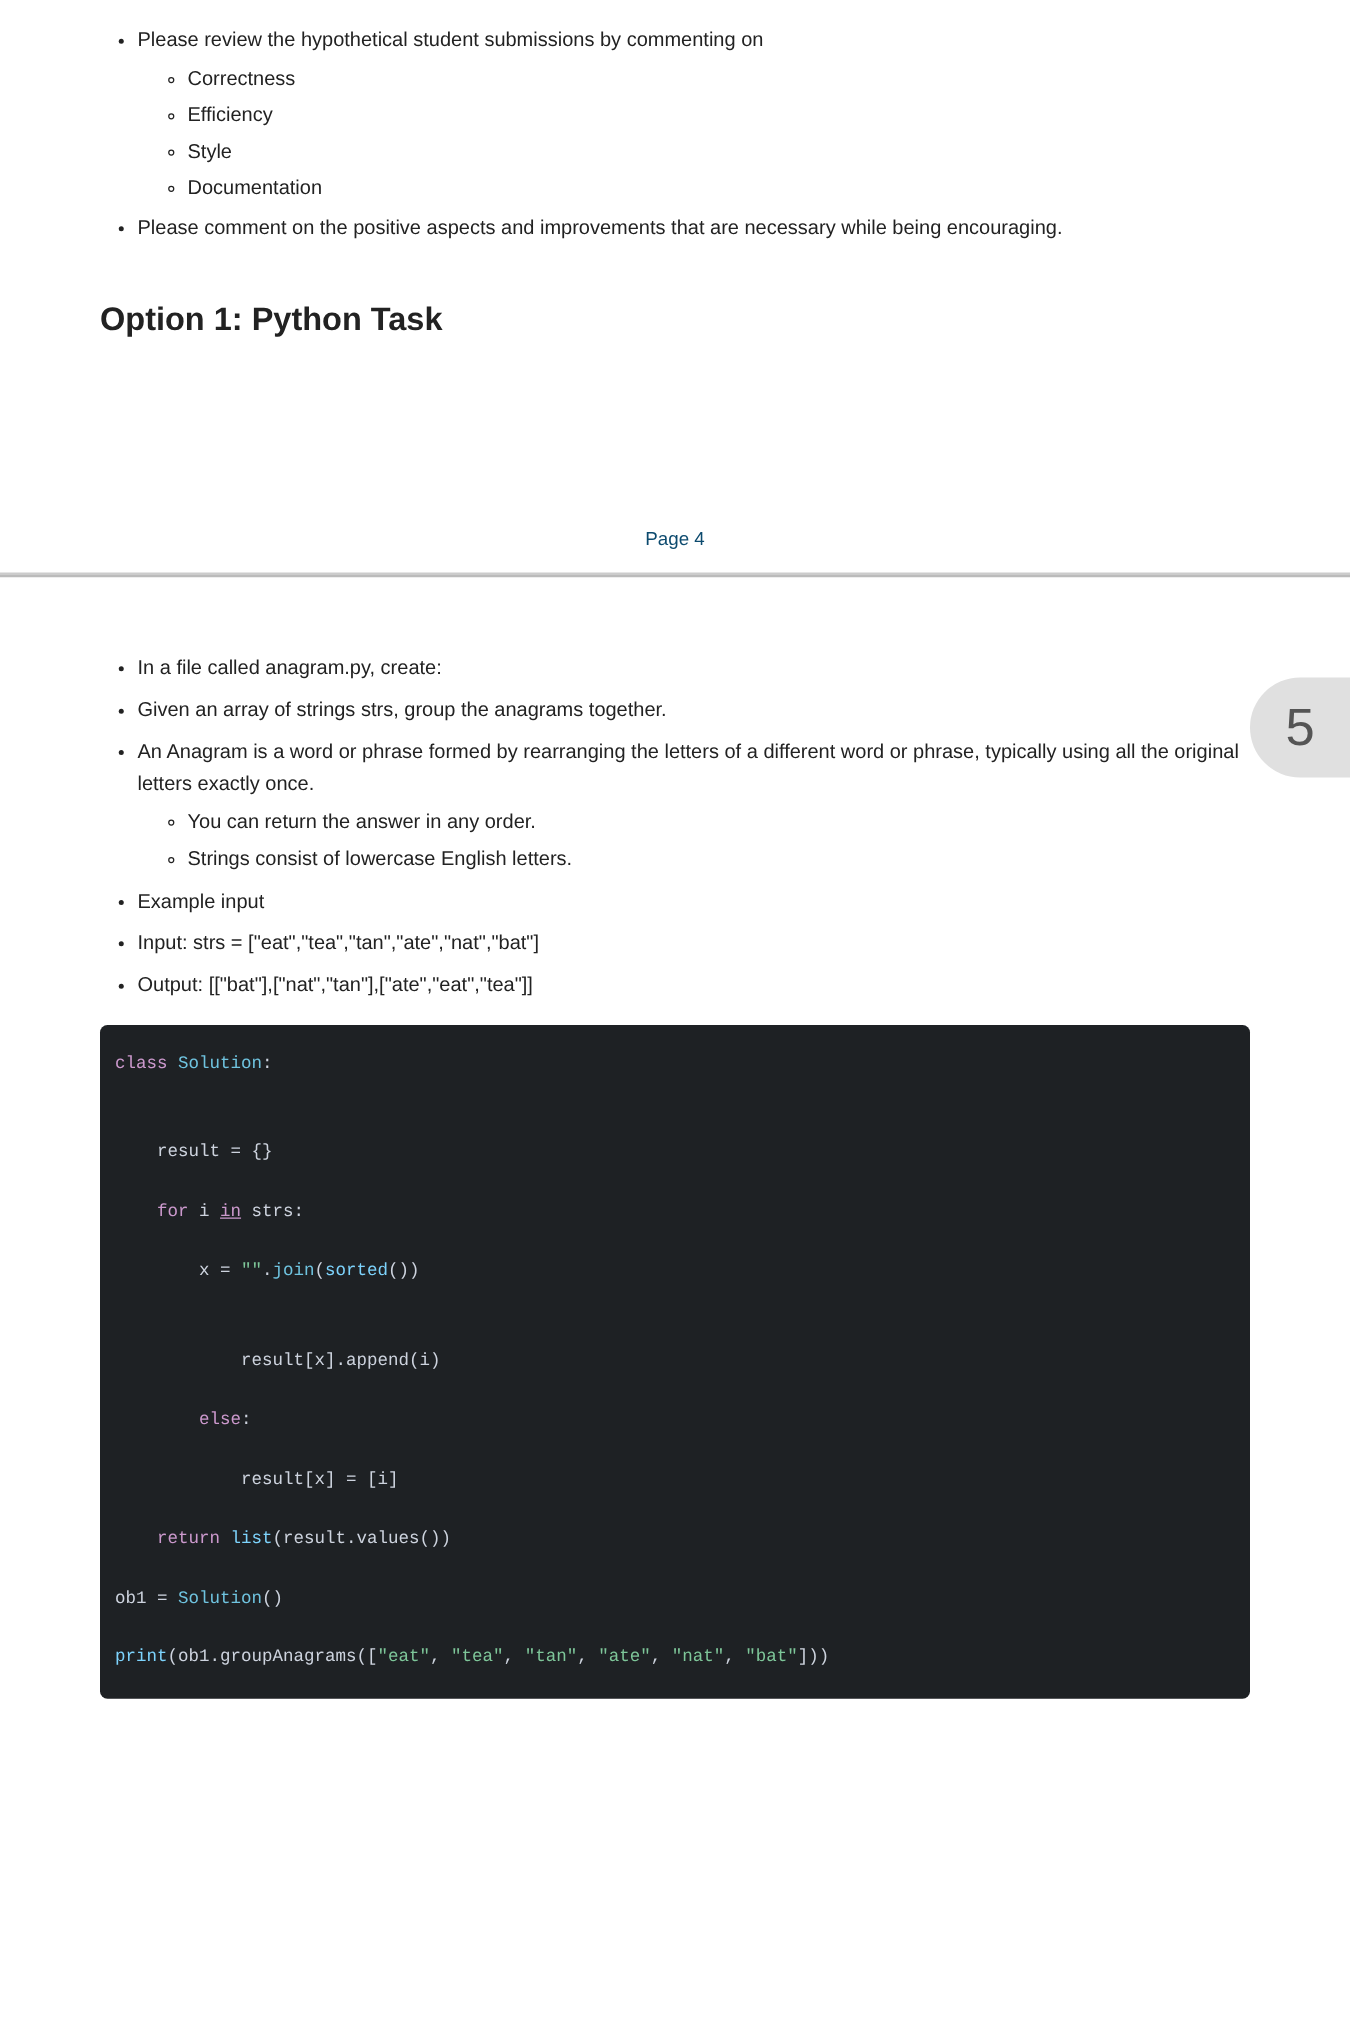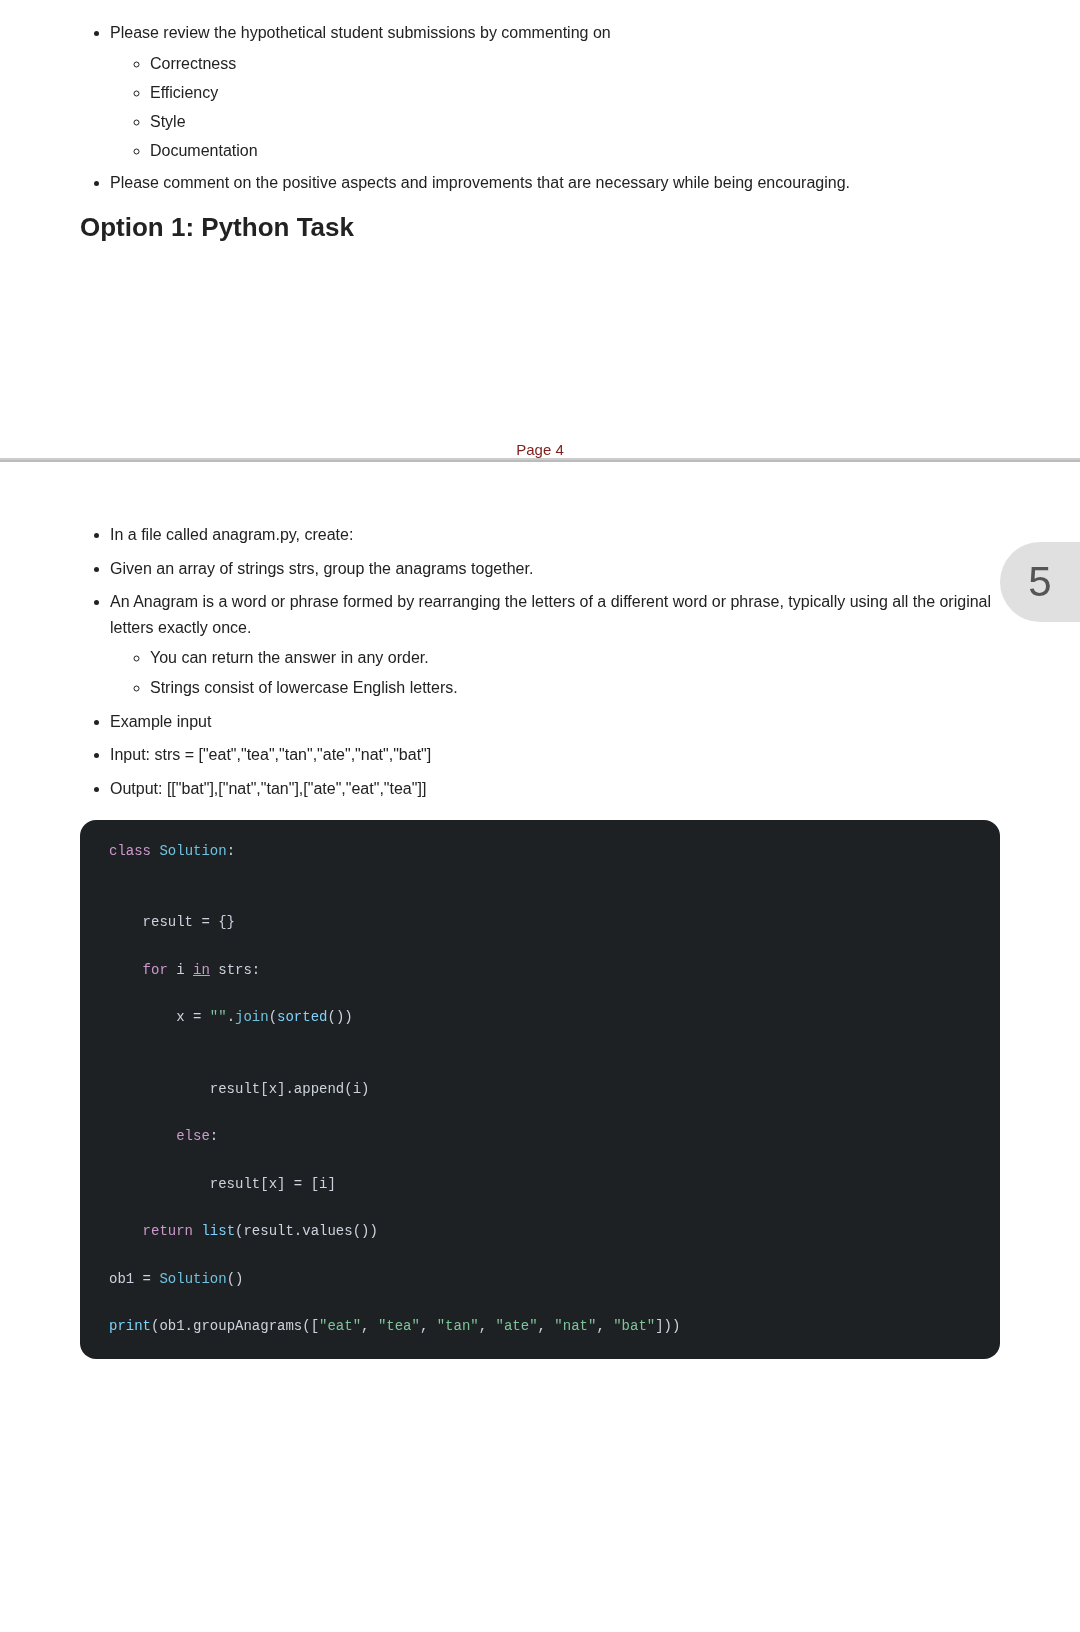--- a/index.html
+++ b/index.html
@@ -43,37 +43,37 @@
     }
 
     .circle-list li {
       margin-bottom: 2px;
       line-height: 1.7;
     }
 
     .option-heading {
       font-size: 26px;
       font-weight: bold;
-      margin-top: 16px;
+      margin-top: 44px;
       margin-bottom: 14px;
     }
 
     .compulsory-text {
       font-size: 16px;
       color: #333;
       margin-bottom: 10px;
     }
 
     .page-number {
       position: absolute;
-      bottom: 0;
+      bottom: 18px;
       left: 50%;
       transform: translateX(-50%);
       font-size: 15px;
-      color: #7f1d1d;
+      color: #0c4a6e;
     }
 
     .divider-line {
       width: 100%;
       height: 2px;
       background: #bbb;
       margin: 0;
     }
 
     .page-bottom {
@@ -93,22 +93,22 @@
       display: flex;
       align-items: center;
       justify-content: center;
       font-size: 42px;
       font-weight: 300;
       color: #555;
     }
 
     .code-block {
       background: #1e2124;
-      border-radius: 16px;
-      padding: 20px 29px;
+      border-radius: 6px;
+      padding: 20px 12px;
       margin-top: 18px;
       font-family: 'Courier New', Courier, monospace;
       font-size: 14px;
       line-height: 1.7;
       color: #cdd3de;
       overflow-x: auto;
     }
 
     .code-line {
       display: block;

